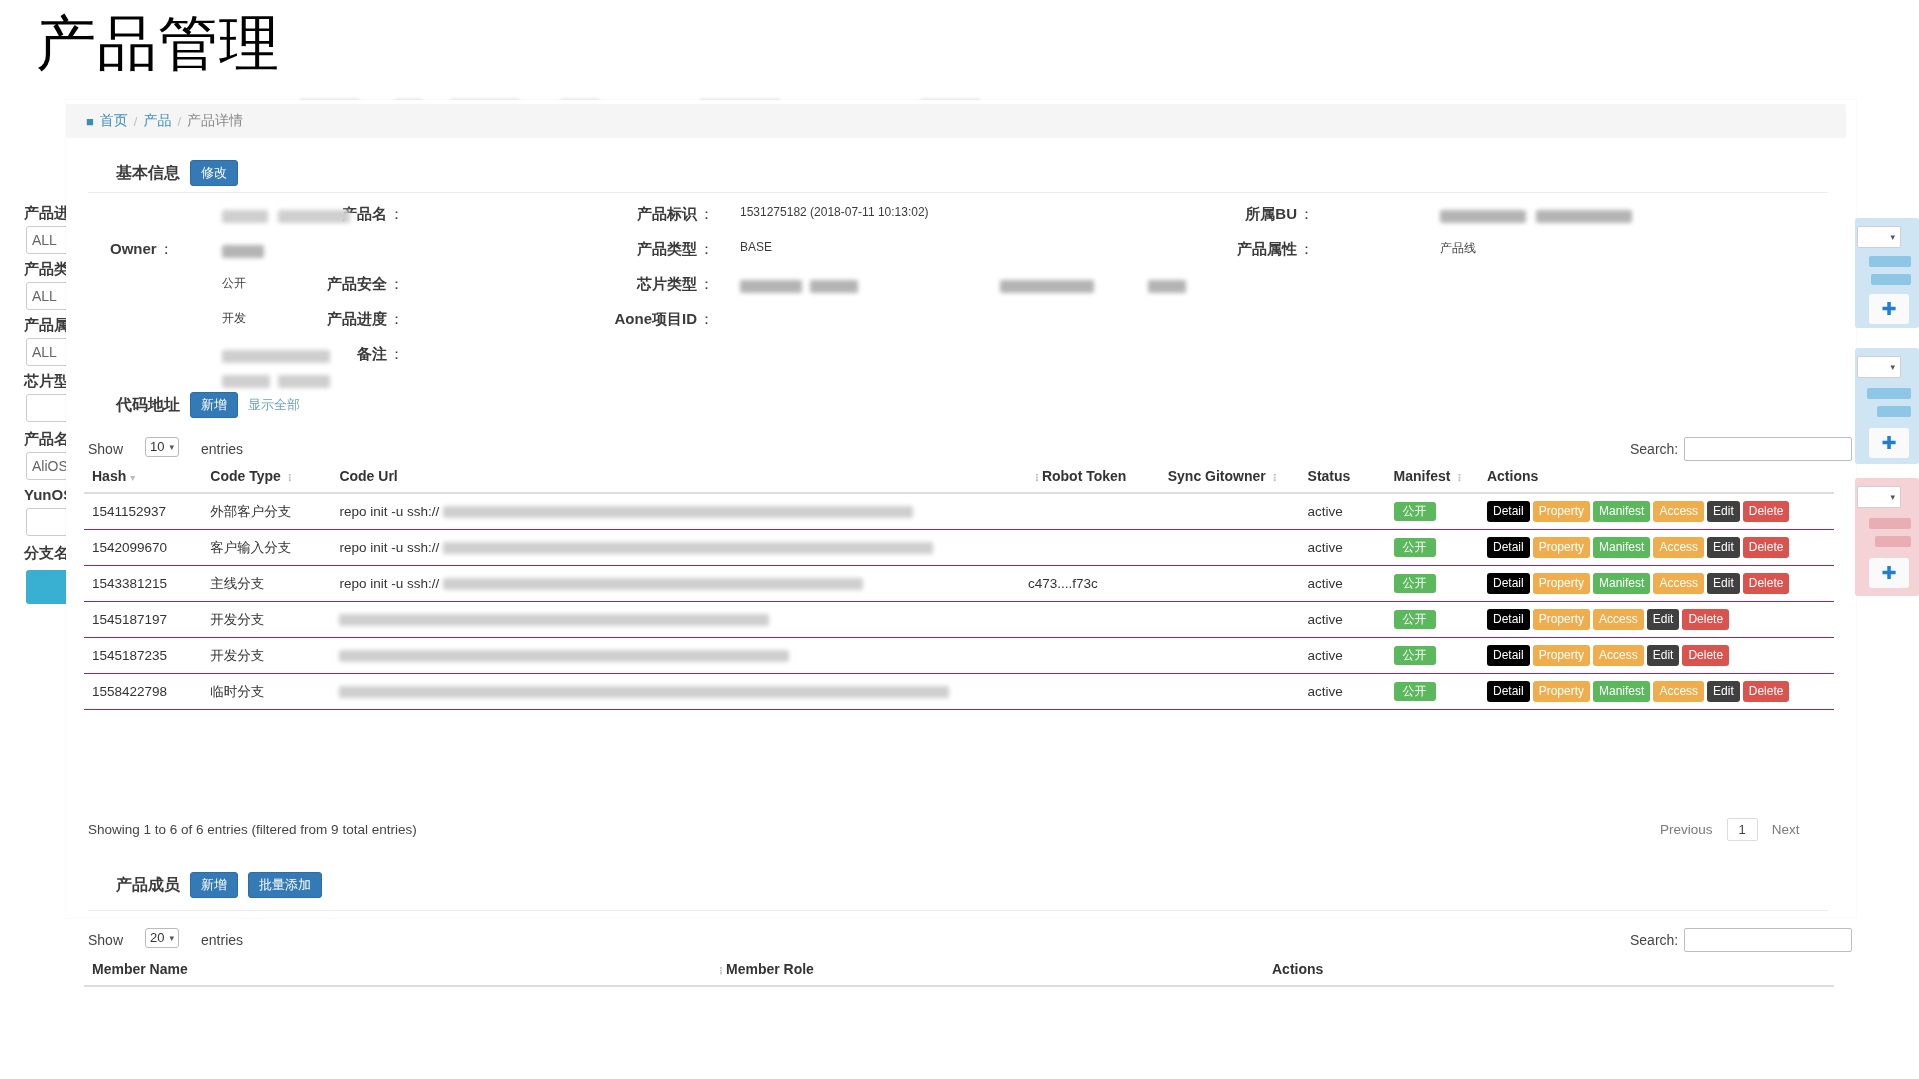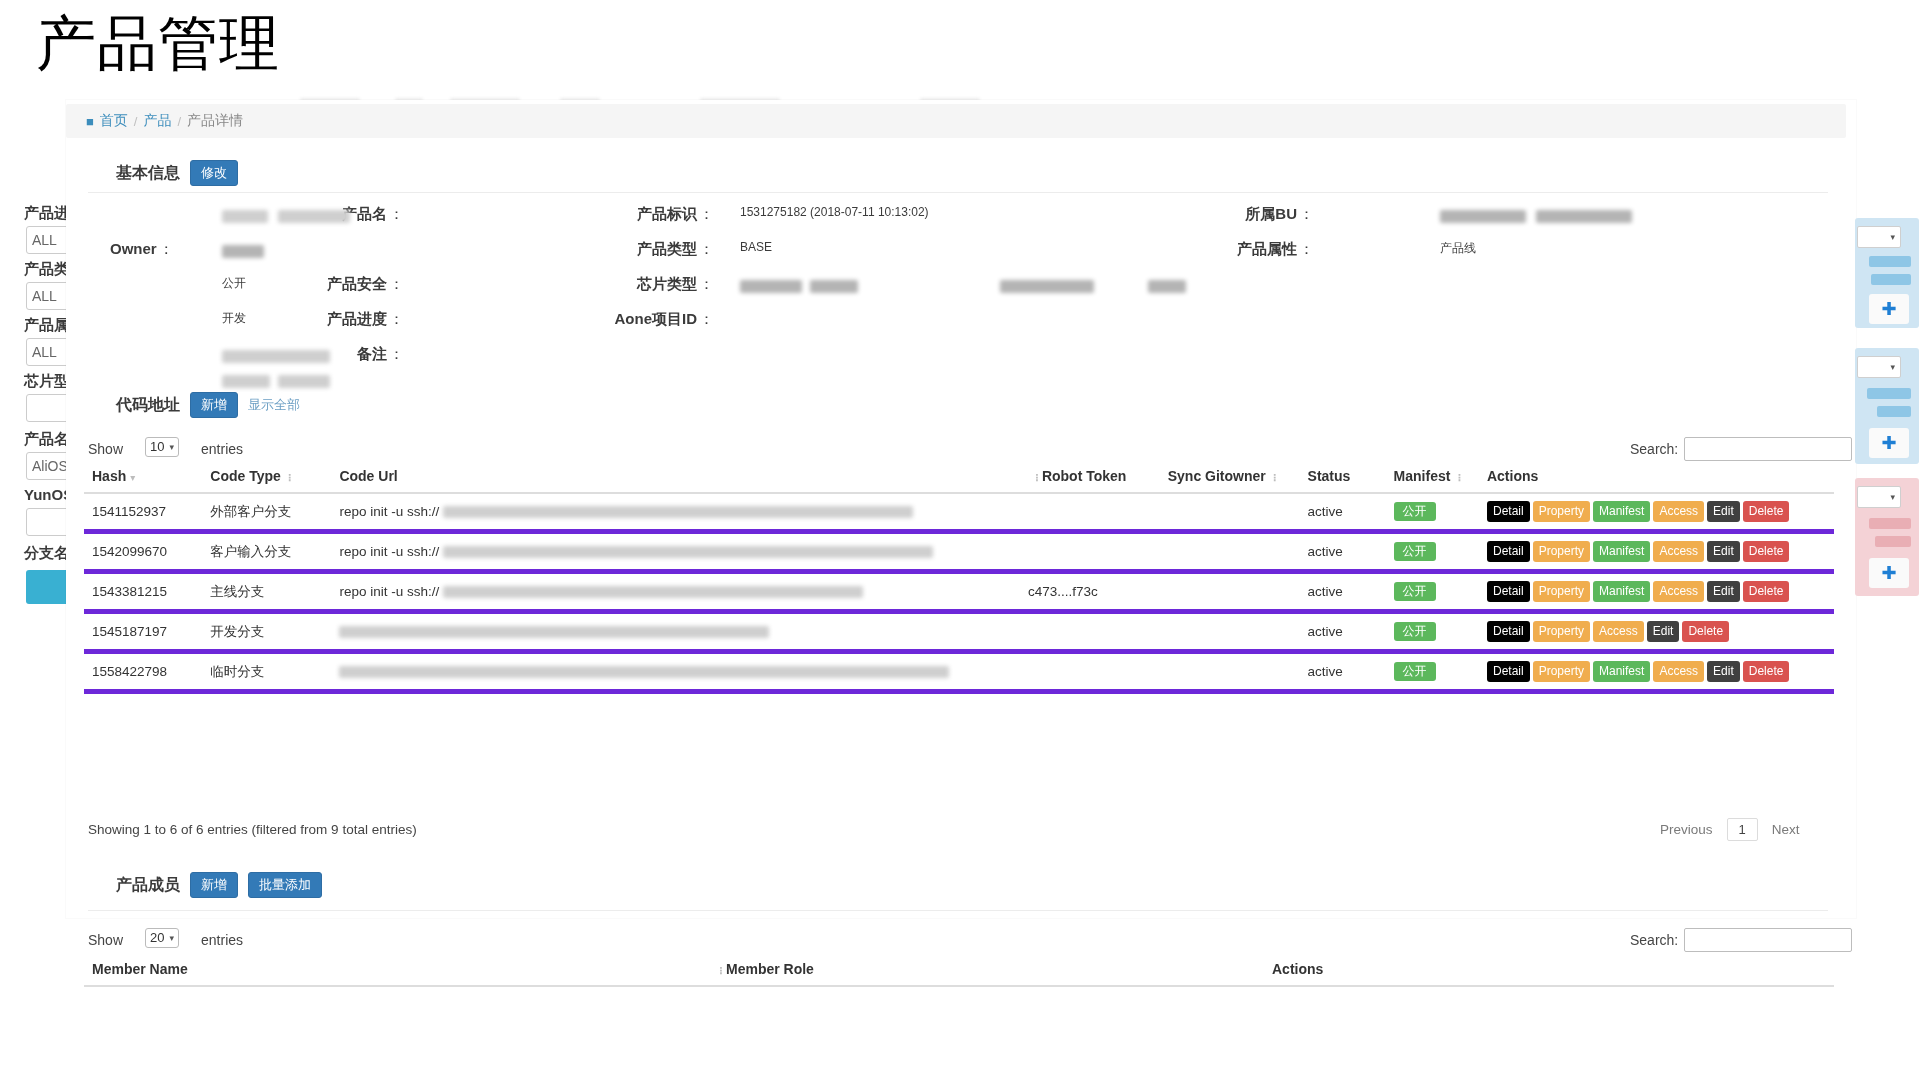--- a/index.html
+++ b/index.html
@@ -109,21 +109,21 @@
   }
 
   table.codes { position: absolute; border-collapse: collapse; }
   table.codes th {
     font-size: 14px; color: #333; font-weight: 700; text-align: left;
     padding: 6px 8px 8px 8px; border-bottom: 2px solid #dddddd;
     white-space: nowrap;
   }
   table.codes td {
     font-size: 13.5px; color: #333; padding: 7px 8px;
-    border-bottom: 5px solid #6d28d9; white-space: nowrap; vertical-align: middle;
+    border-bottom: 1px solid #6d28d9; white-space: nowrap; vertical-align: middle;
   }
   .sort-mark { color: #bdbdbd; font-size: 10px; margin-left: 4px; }
 
   .badge-green {
     display: inline-block; background: #5cb85c; color: #fff;
     font-size: 12px; padding: 2px 9px; border-radius: 3px; line-height: 15px;
   }
   .act { display: inline-flex; gap: 3px; }
   .abtn {
     color: #fff; font-size: 12px; line-height: 15px;
@@ -423,20 +423,38 @@
         <td><span class="badge-green">公开</span></td>
         <td><span class="act">
           <span class="abtn a-detail">Detail</span>
           <span class="abtn a-property">Property</span>
           <span class="abtn a-access">Access</span>
           <span class="abtn a-edit">Edit</span>
           <span class="abtn a-delete">Delete</span>
         </span></td>
       </tr>
 
+      <tr>
+        <td>1545187235</td>
+        <td>开发分支</td>
+        <td>
+          <span class="redact" style="width:450px; height:12px;"></span>
+        </td>
+        <td></td>
+        <td></td>
+        <td>active</td>
+        <td><span class="badge-green">公开</span></td>
+        <td><span class="act">
+          <span class="abtn a-detail">Detail</span>
+          <span class="abtn a-property">Property</span>
+          <span class="abtn a-access">Access</span>
+          <span class="abtn a-edit">Edit</span>
+          <span class="abtn a-delete">Delete</span>
+        </span></td>
+      </tr>
 
       <tr>
         <td>1558422798</td>
         <td>临时分支</td>
         <td>
           <span class="redact" style="width:610px; height:12px;"></span>
         </td>
         <td></td>
         <td></td>
         <td>active</td>

